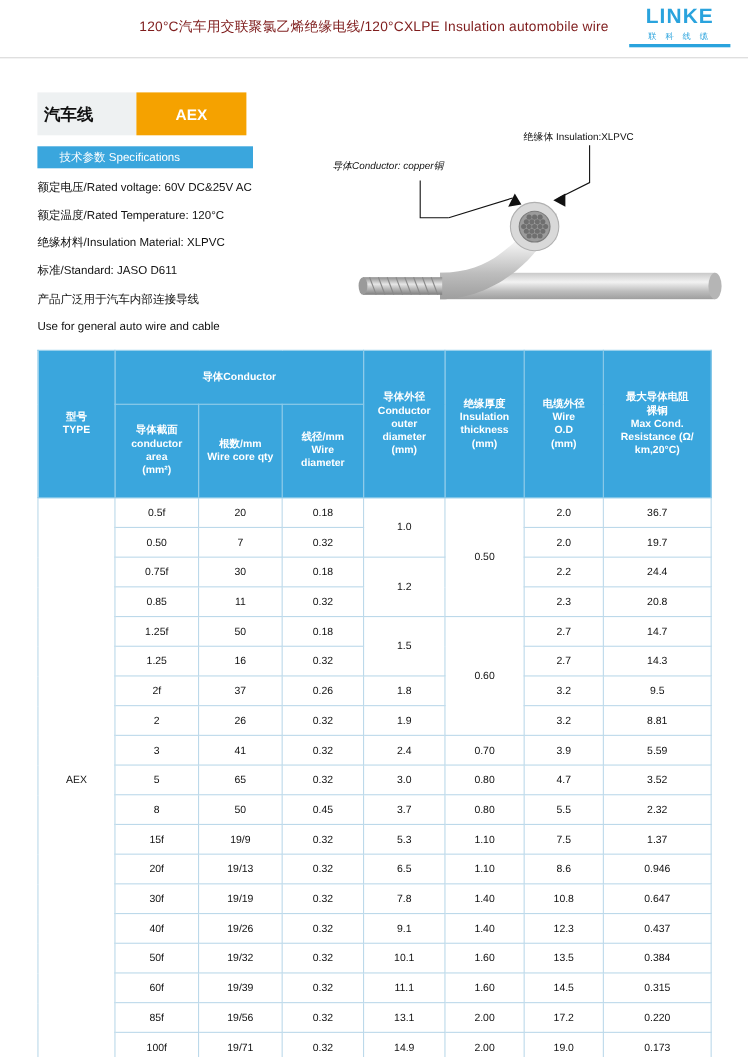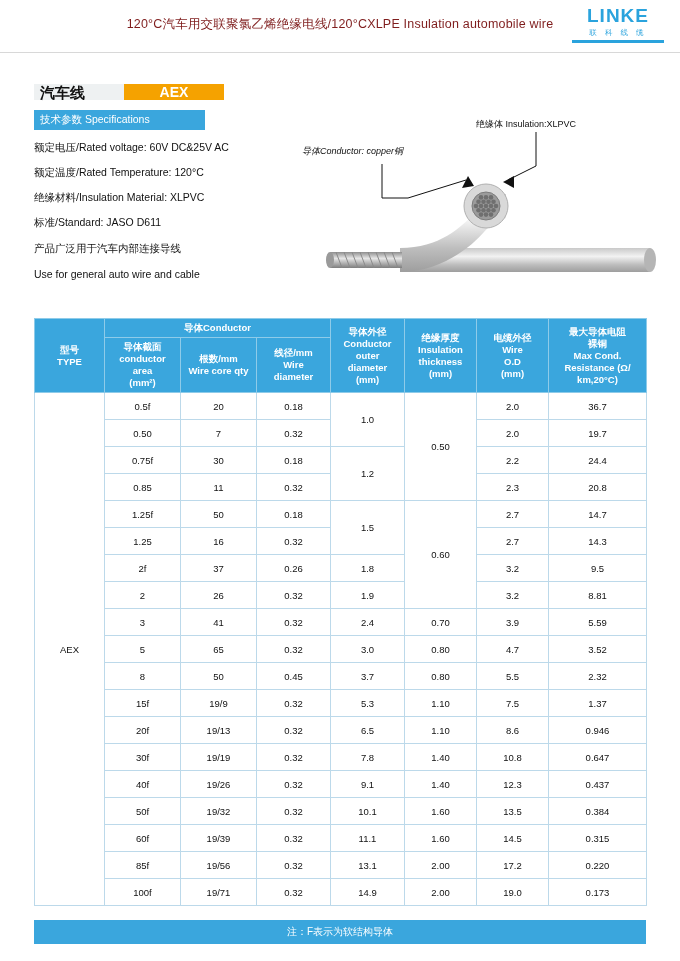--- a/index.html
+++ b/index.html
@@ -60,21 +60,21 @@
 
   
   .spec {
     position: absolute;
     left: 34px;
     top: 84px;
     width: 200px;
   }
   .spec-title-row {
     display: flex;
-    height: 16px;
+    height: 39px;
     align-items: stretch;
   }
   .spec-title-cn {
     background: #eef1f2;
     color: #111;
     font-size: 15px;
     font-weight: bold;
     padding: 2px 8px 0 6px;
     display: flex;
     align-items: center;
@@ -89,23 +89,23 @@
     display: flex;
     align-items: center;
     justify-content: center;
     width: 100px;
     box-sizing: border-box;
   }
   .bar-blue {
     background: #3aa6dd;
     color: #ffffff;
     font-size: 10.5px;
-    padding: 3px 6px;
+    padding: 3px 20px;
     margin-top: 10px;
-    width: 171px;
+    width: 196px;
     box-sizing: border-box;
   }
   .spec-line {
     font-size: 10.5px;
     color: #111;
     margin-top: 11px;
     white-space: nowrap;
   }
   .app-line {
     font-size: 10.5px;
@@ -148,21 +148,21 @@
     vertical-align: middle;
     font-size: 9.5px;
     color: #111;
     padding: 0;
   }
   table.spec-table thead th {
     background: #3aa6dd;
     color: #ffffff;
     font-size: 9.5px;
     line-height: 12px;
-    padding: 3px 1px;
+    padding: 18px 1px;
     border-color: #8ecbe9;
   }
   table.spec-table tbody td {
     height: 26px;
     background: #ffffff;
   }
   td.type-cell {
     font-size: 11px;
   }
   .note {

